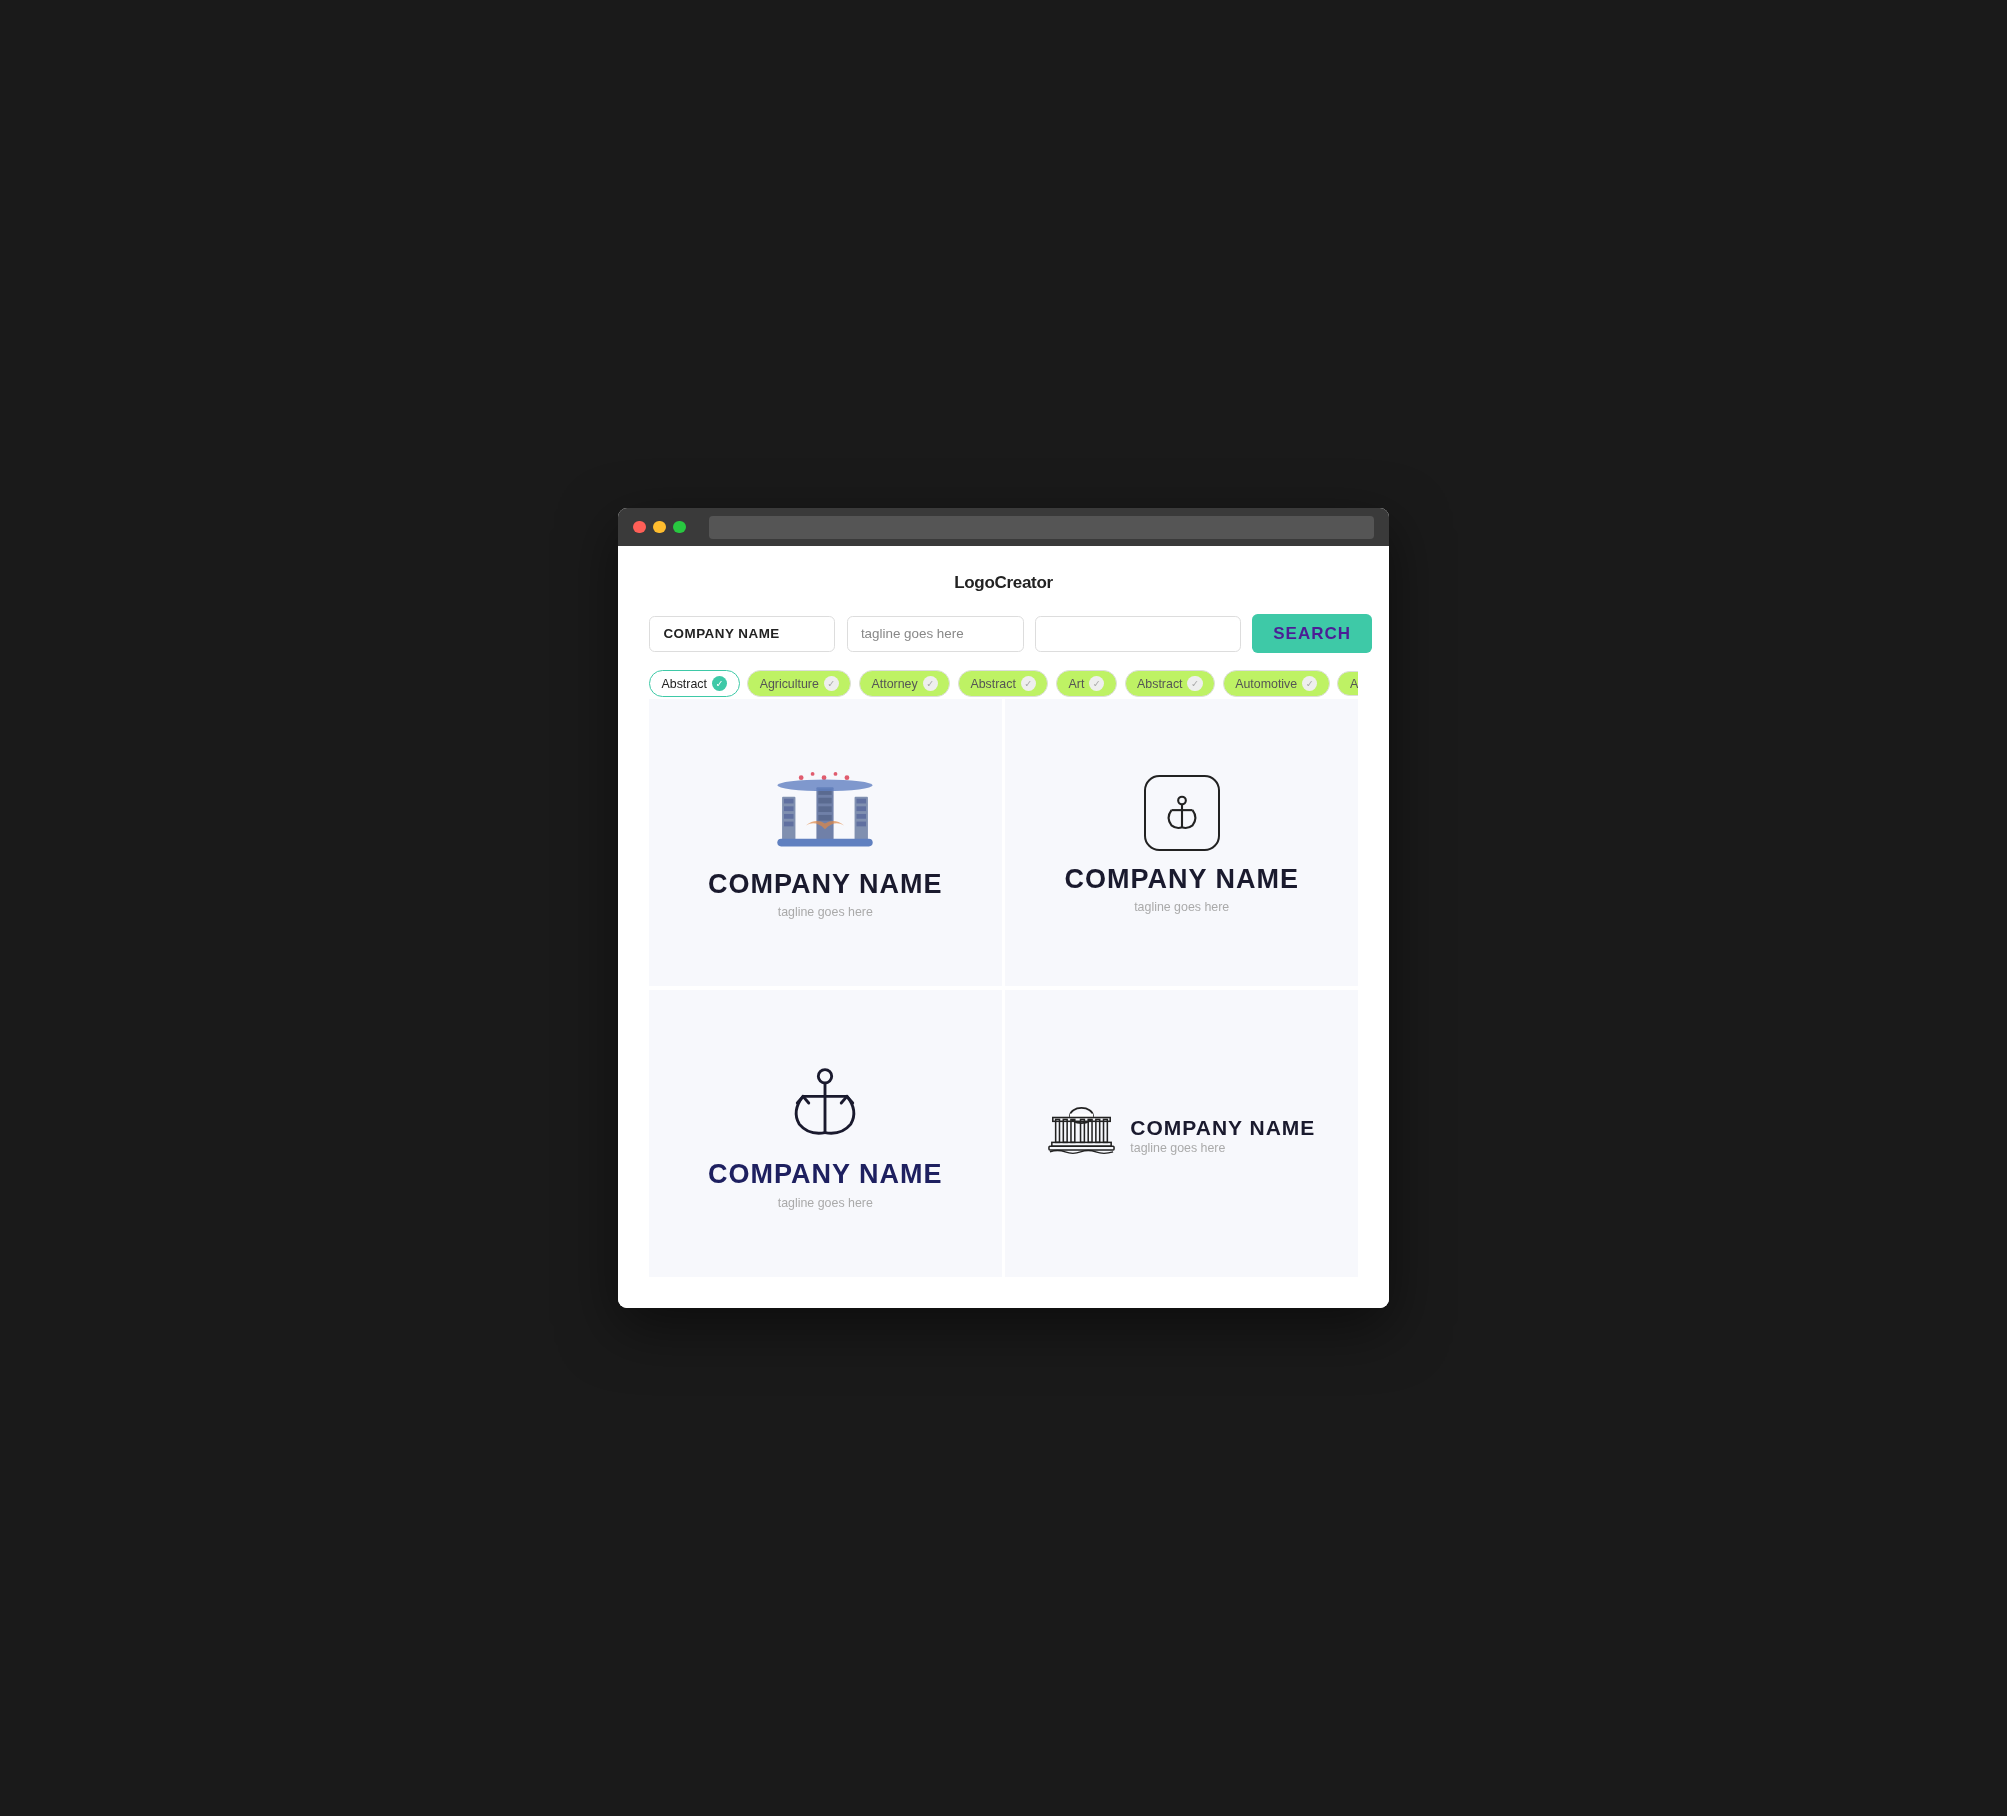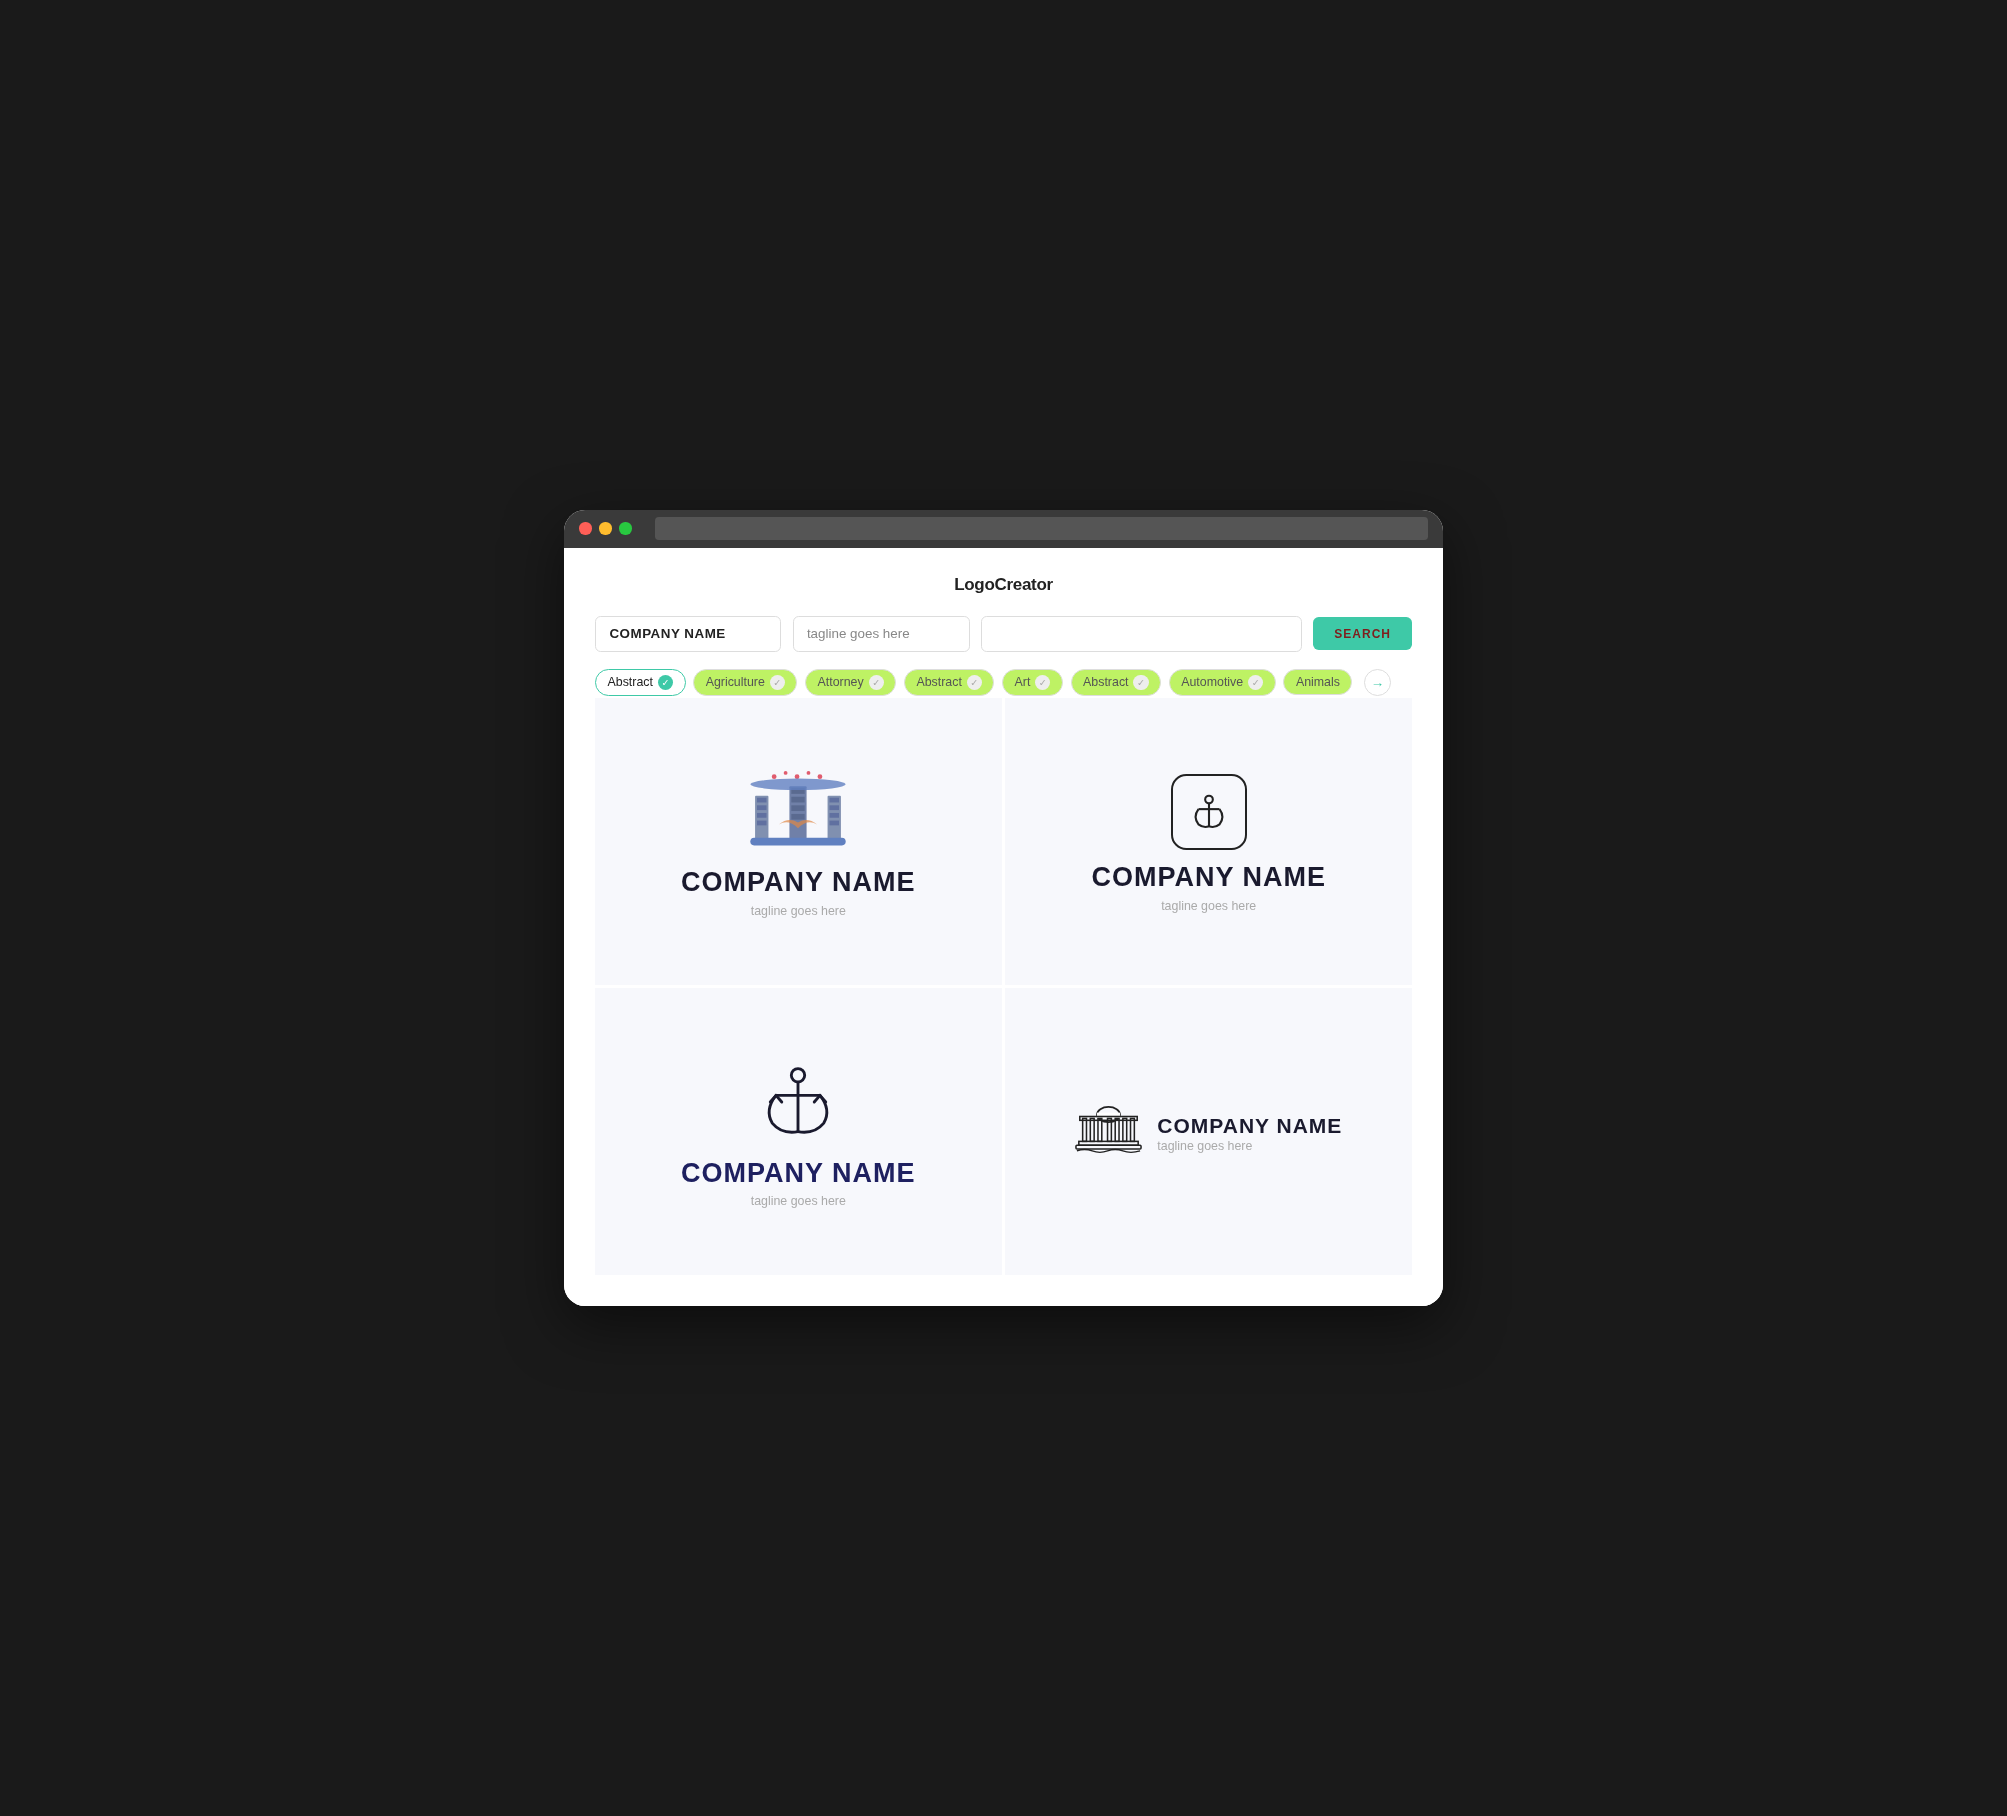--- a/index.html
+++ b/index.html
@@ -6,23 +6,23 @@
     body {
       background: #1a1a1a;
       display: flex;
       justify-content: center;
       align-items: center;
       min-height: 100vh;
       font-family: -apple-system, BlinkMacSystemFont, 'Segoe UI', sans-serif;
     }
 
     .browser-window {
-      width: 879px;
+      width: 771px;
       background: #fff;
-      border-radius: 21px;
+      border-radius: 9px;
       overflow: hidden;
       box-shadow: 0 19px 57px rgba(0,0,0,0.5);
     }
 
     .browser-titlebar {
       background: #3a3a3a;
       height: 38px;
       display: flex;
       align-items: center;
       padding: 0 15.3px;
@@ -91,25 +91,25 @@
       color: #888;
     }
 
     .input-extra {
       flex: 1;
       color: #888;
     }
 
     .search-button {
       background: #3ec9a7;
-      color: #7f1d1d;
+      color: #4c1d95;
       border: none;
       border-radius: 5.7px;
       padding: 9.6px 21px;
-      font-size: 12px;
+      font-size: 17px;
       font-weight: 700;
       letter-spacing: 1px;
       cursor: pointer;
       white-space: nowrap;
     }
 
     .category-filters {
       display: flex;
       align-items: center;
       gap: 7.6px;

